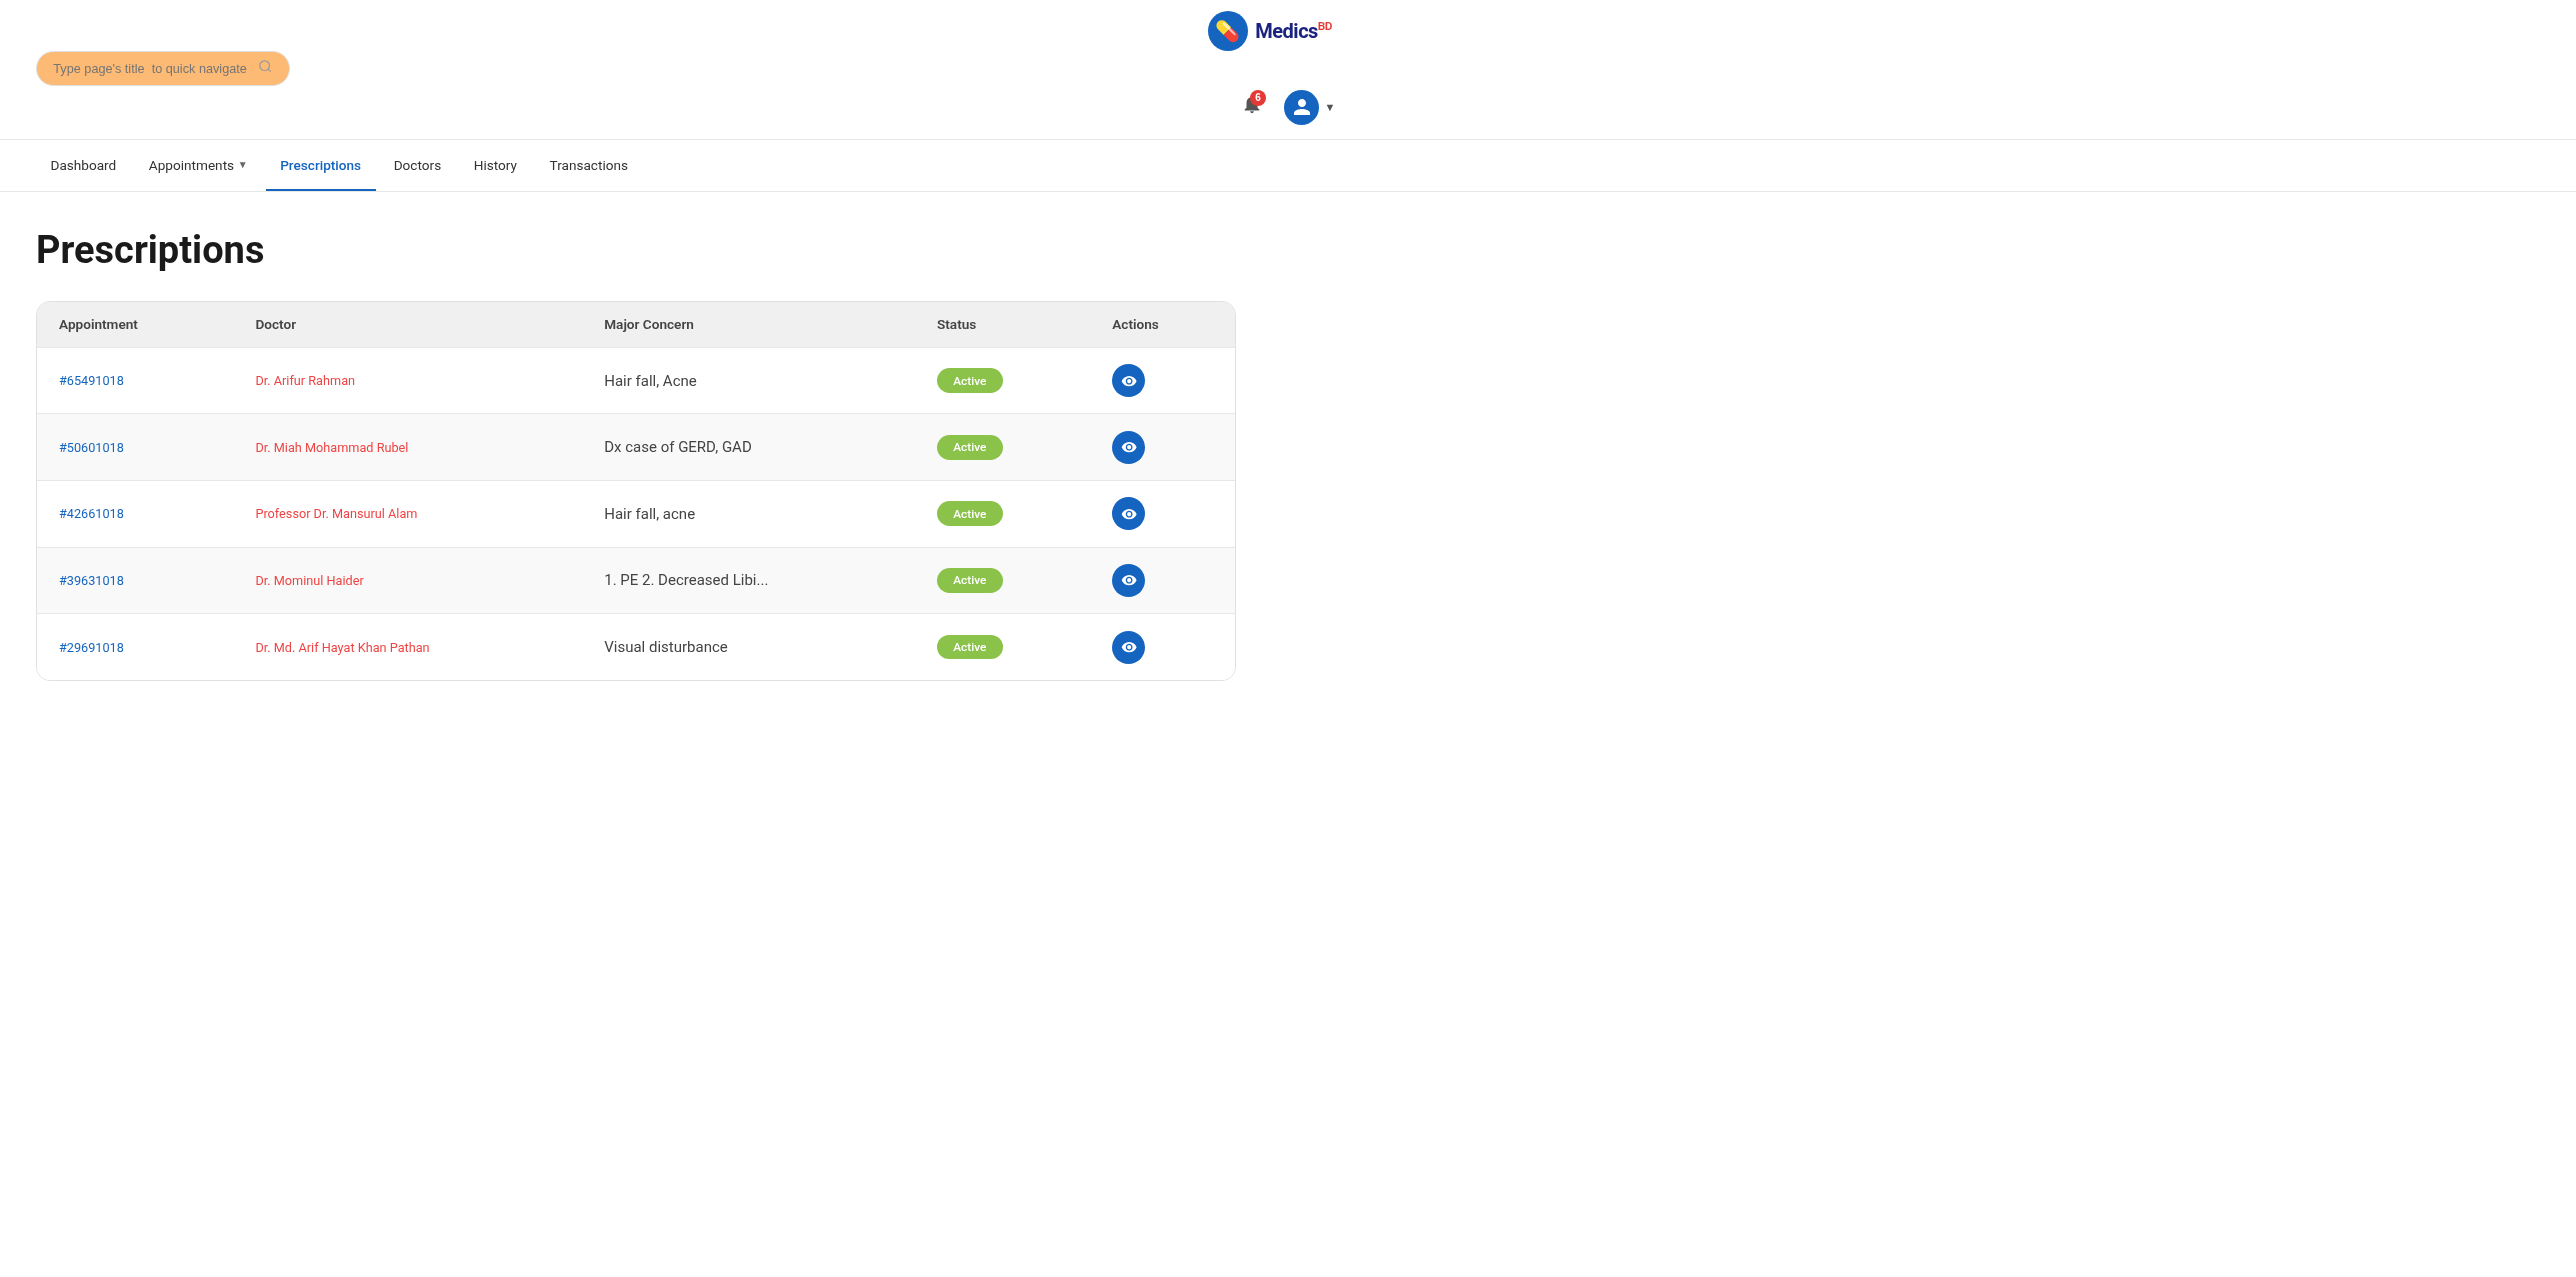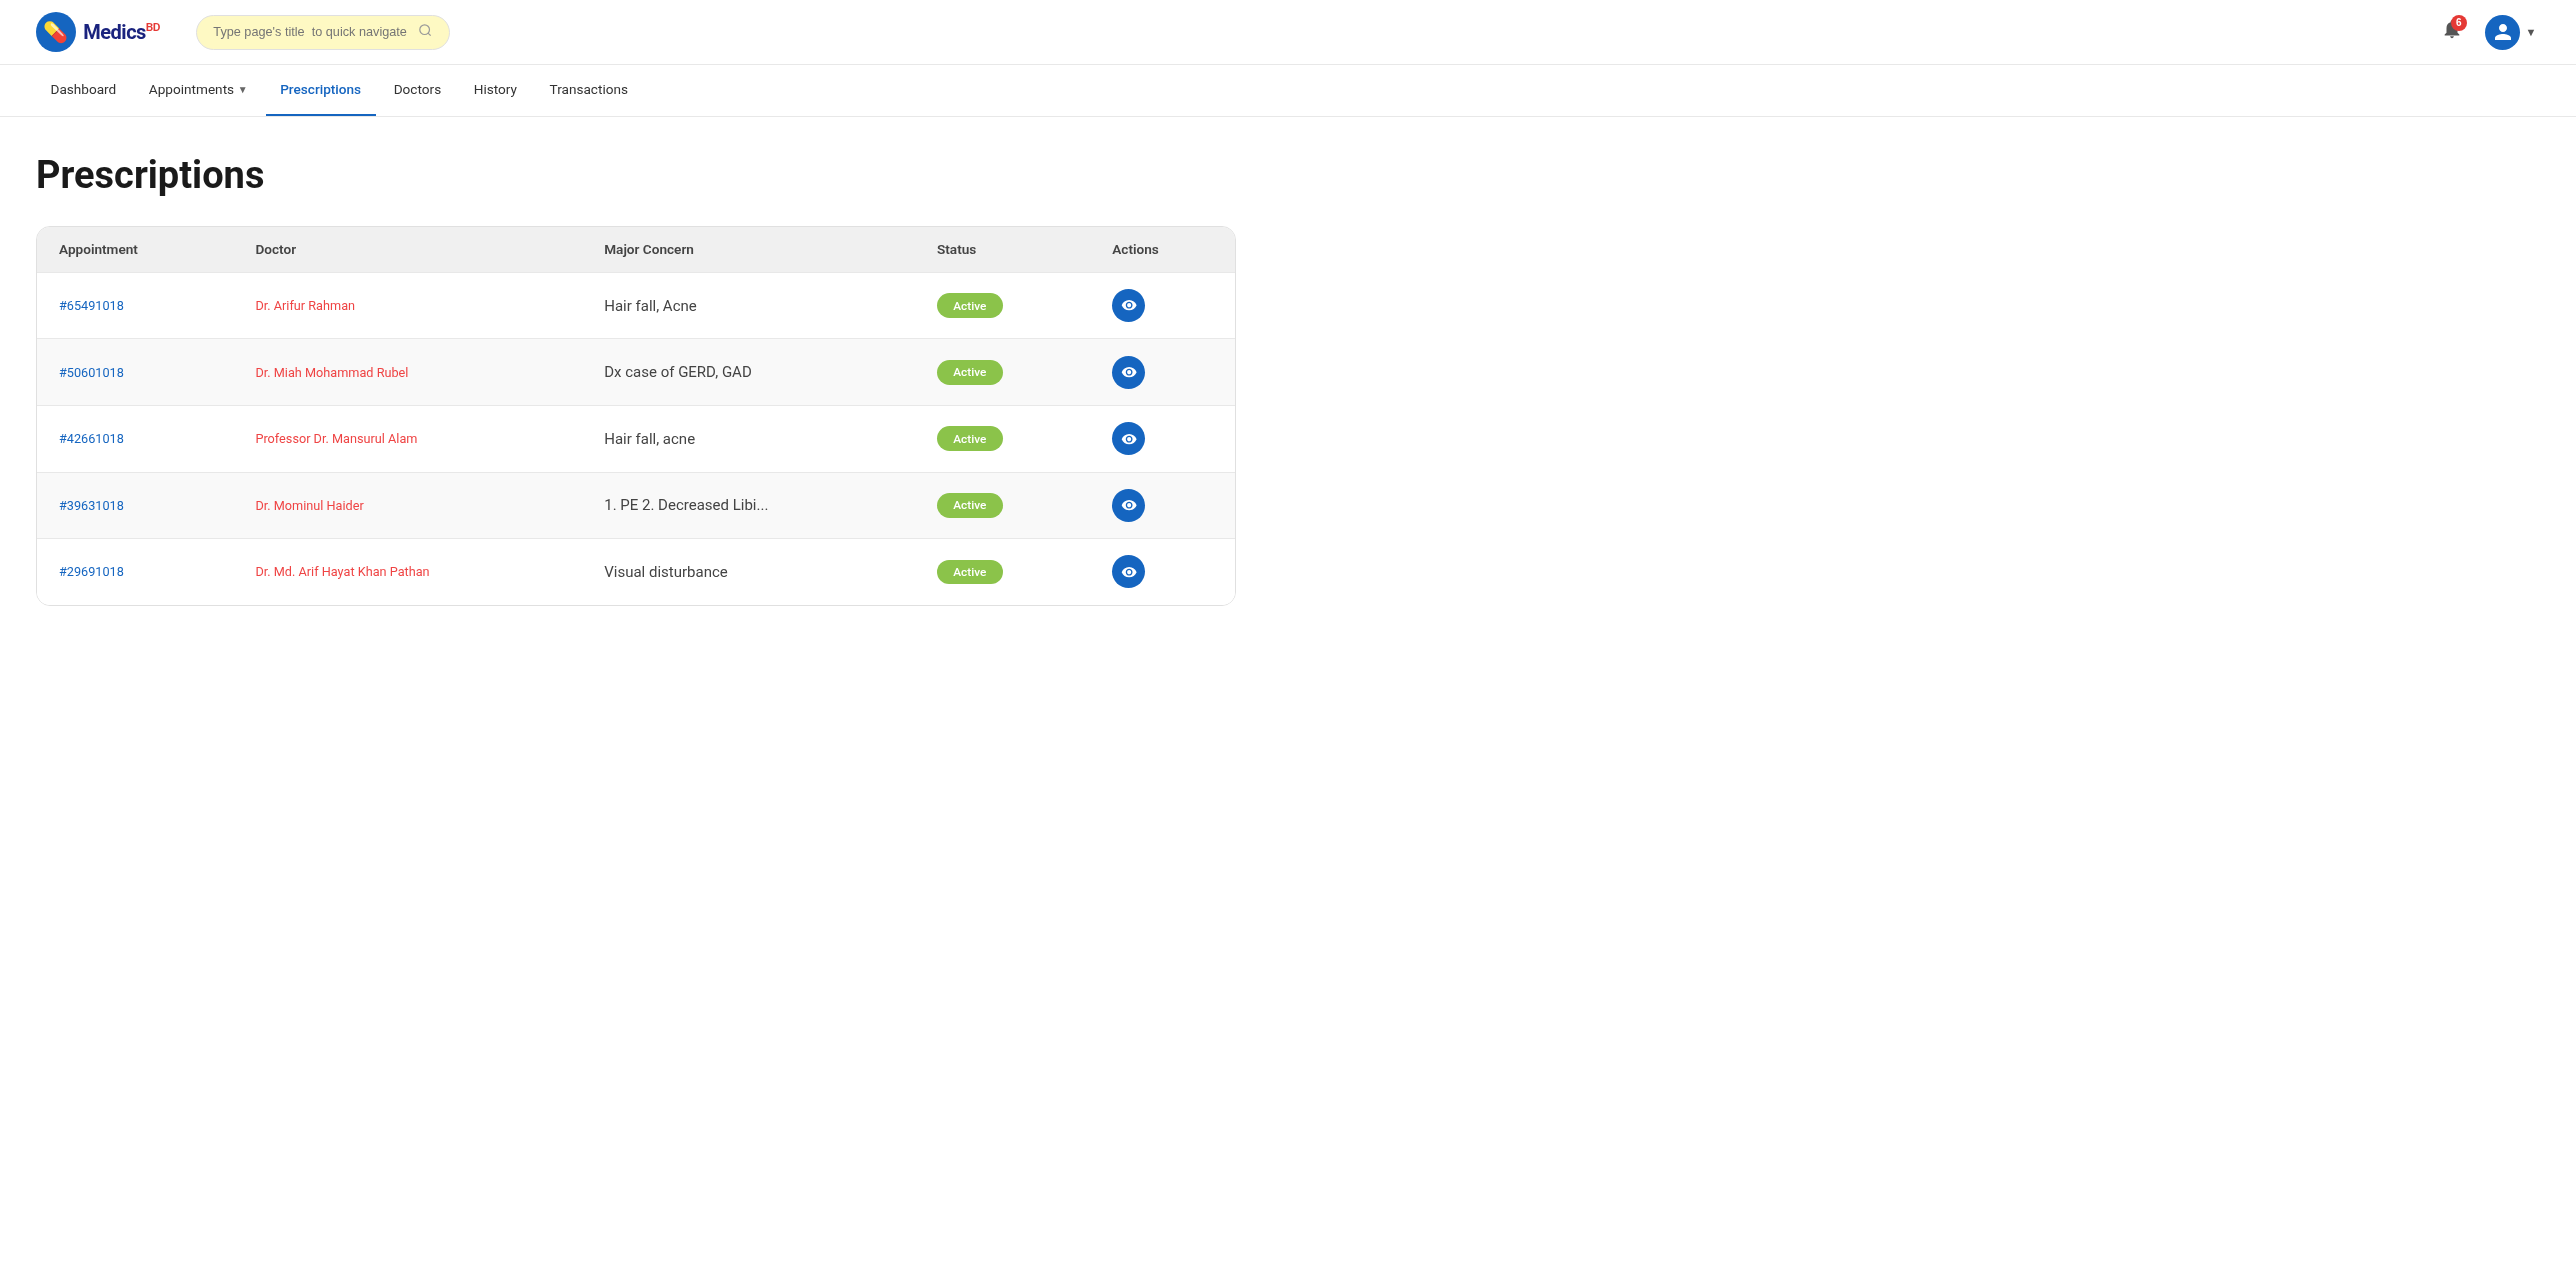--- a/index.html
+++ b/index.html
@@ -15,20 +15,21 @@
       min-height: 100vh;
     }
 
     
     .header {
       display: flex;
       align-items: center;
       padding: 11px 36px;
       border-bottom: 0.9px solid #e8e8e8;
       background: #fff;
+      flex-direction: column;
     }
 
     .logo-area {
       display: flex;
       align-items: center;
       margin-right: 36px;
       text-decoration: none;
     }
 
     .logo-circle {
@@ -57,21 +58,21 @@
     }
 
     .logo-text sup {
       font-size: 11.8px;
       color: #e53935;
       font-weight: 600;
     }
 
     .search-bar {
       display: flex;
-      background: #fef9c3;
+      background: #fdba74;
       border: 0.9px solid #e0e0e0;
       border-radius: 23px;
       padding: 7.3px 16.3px;
       width: 254px;
       margin-right: auto;
     }
 
     .search-bar input {
       border: none;
       background: transparent;

